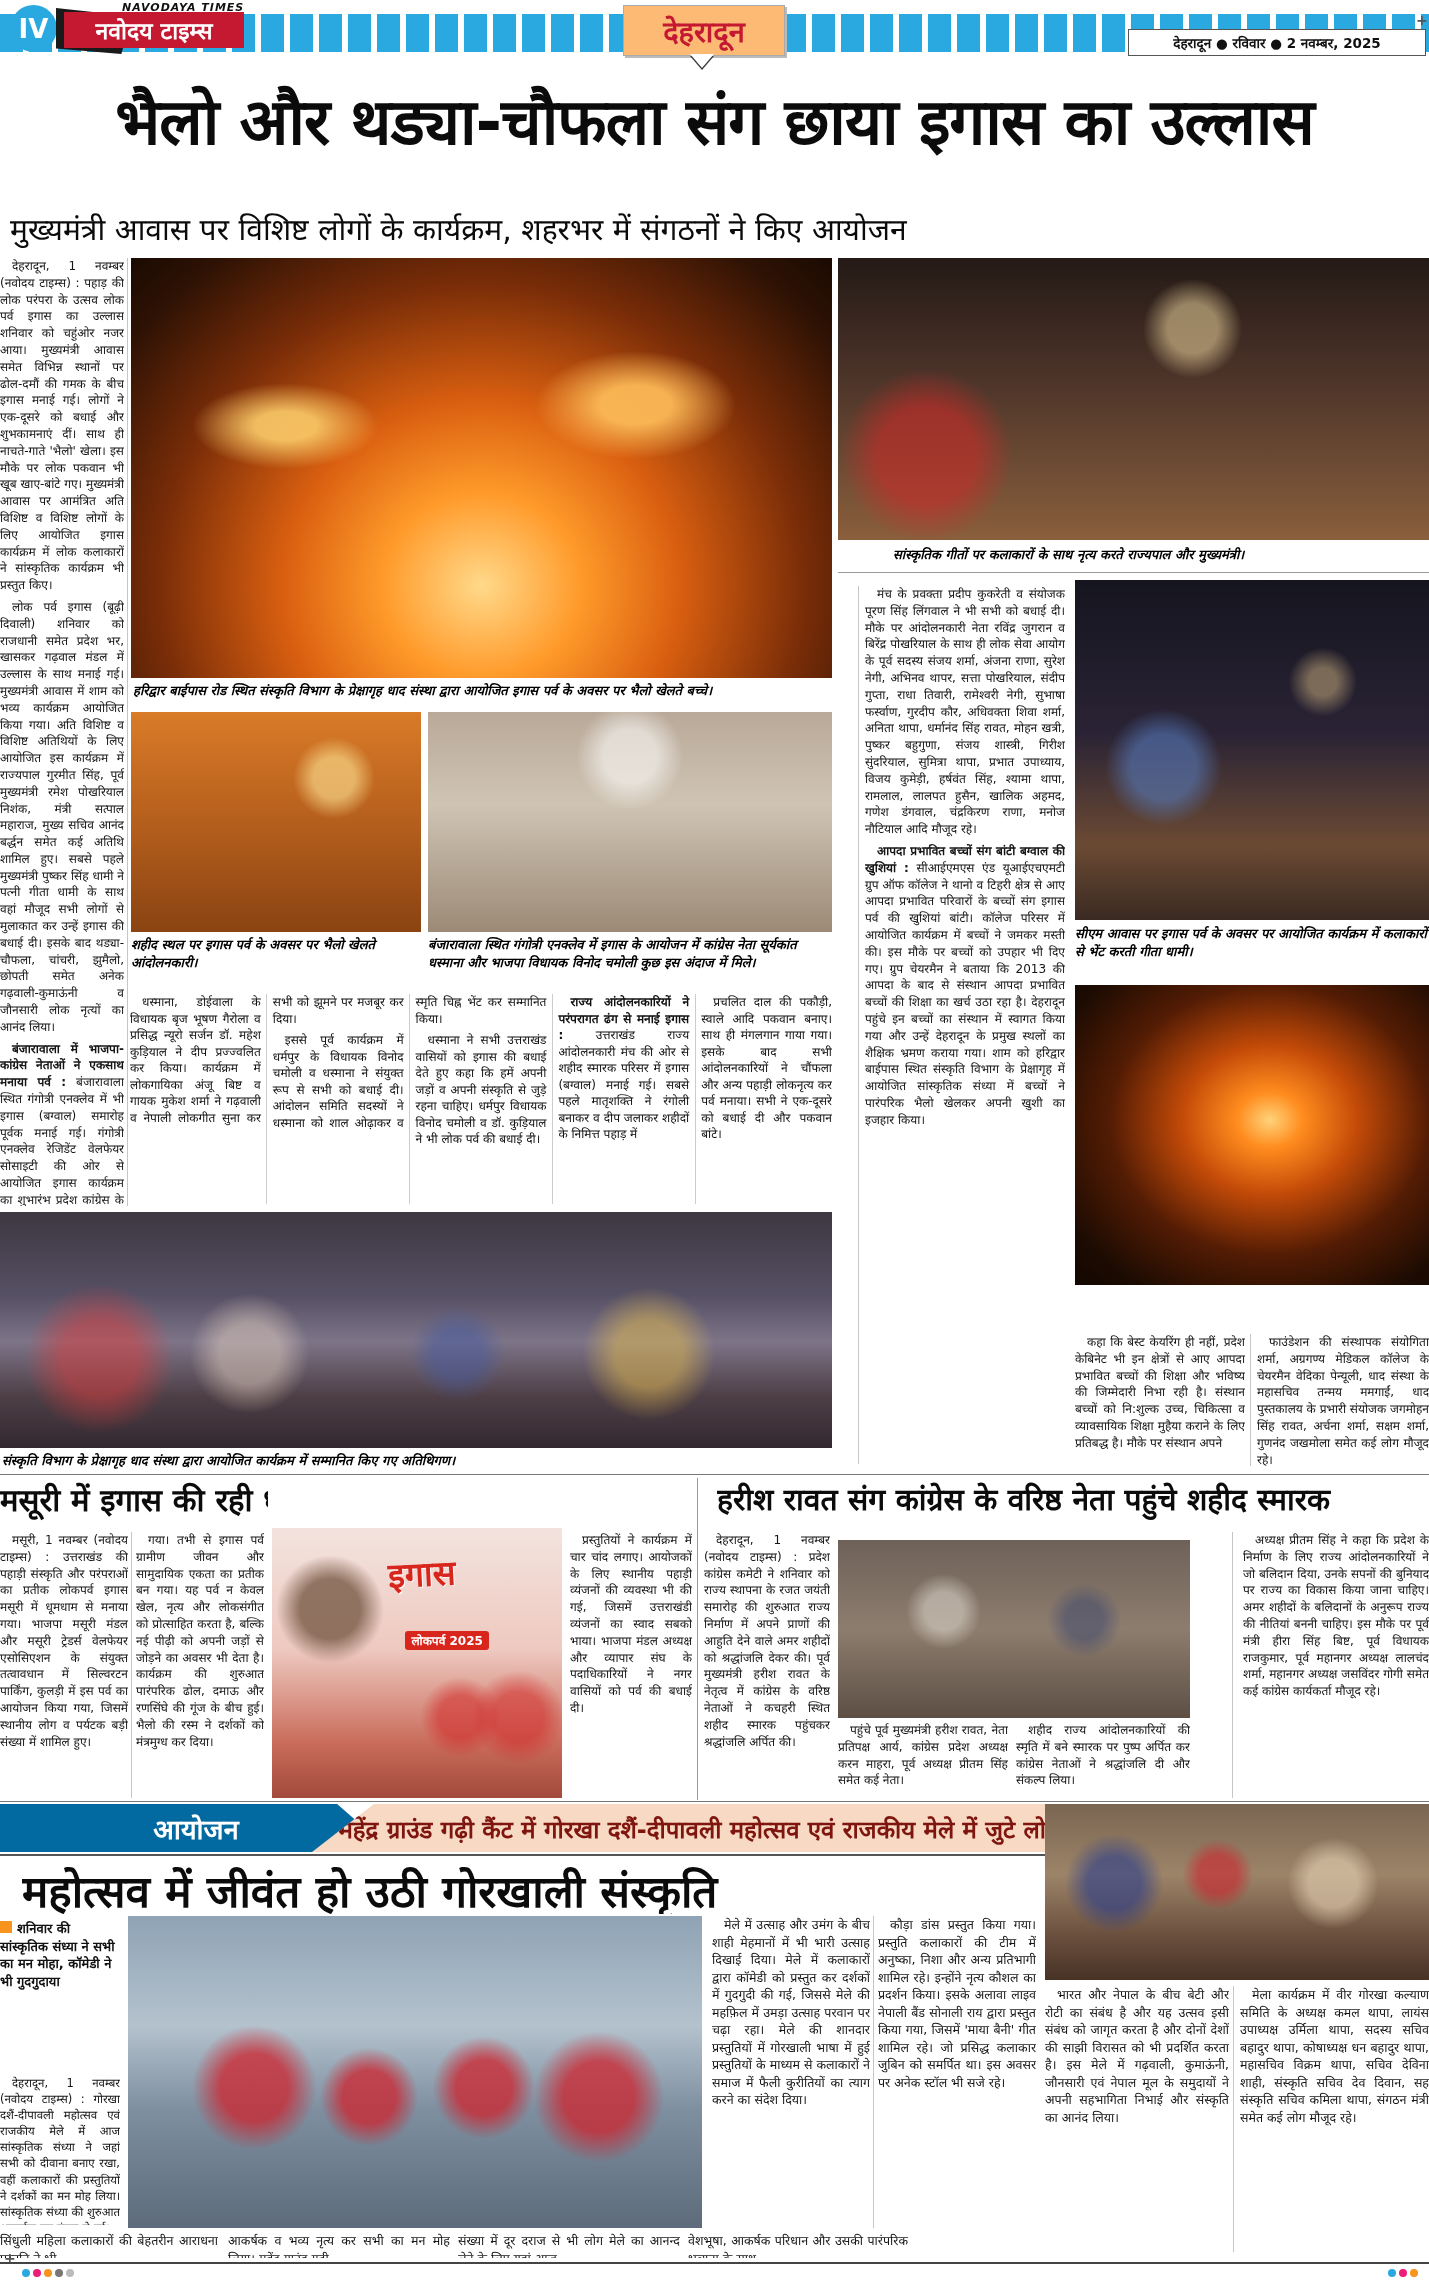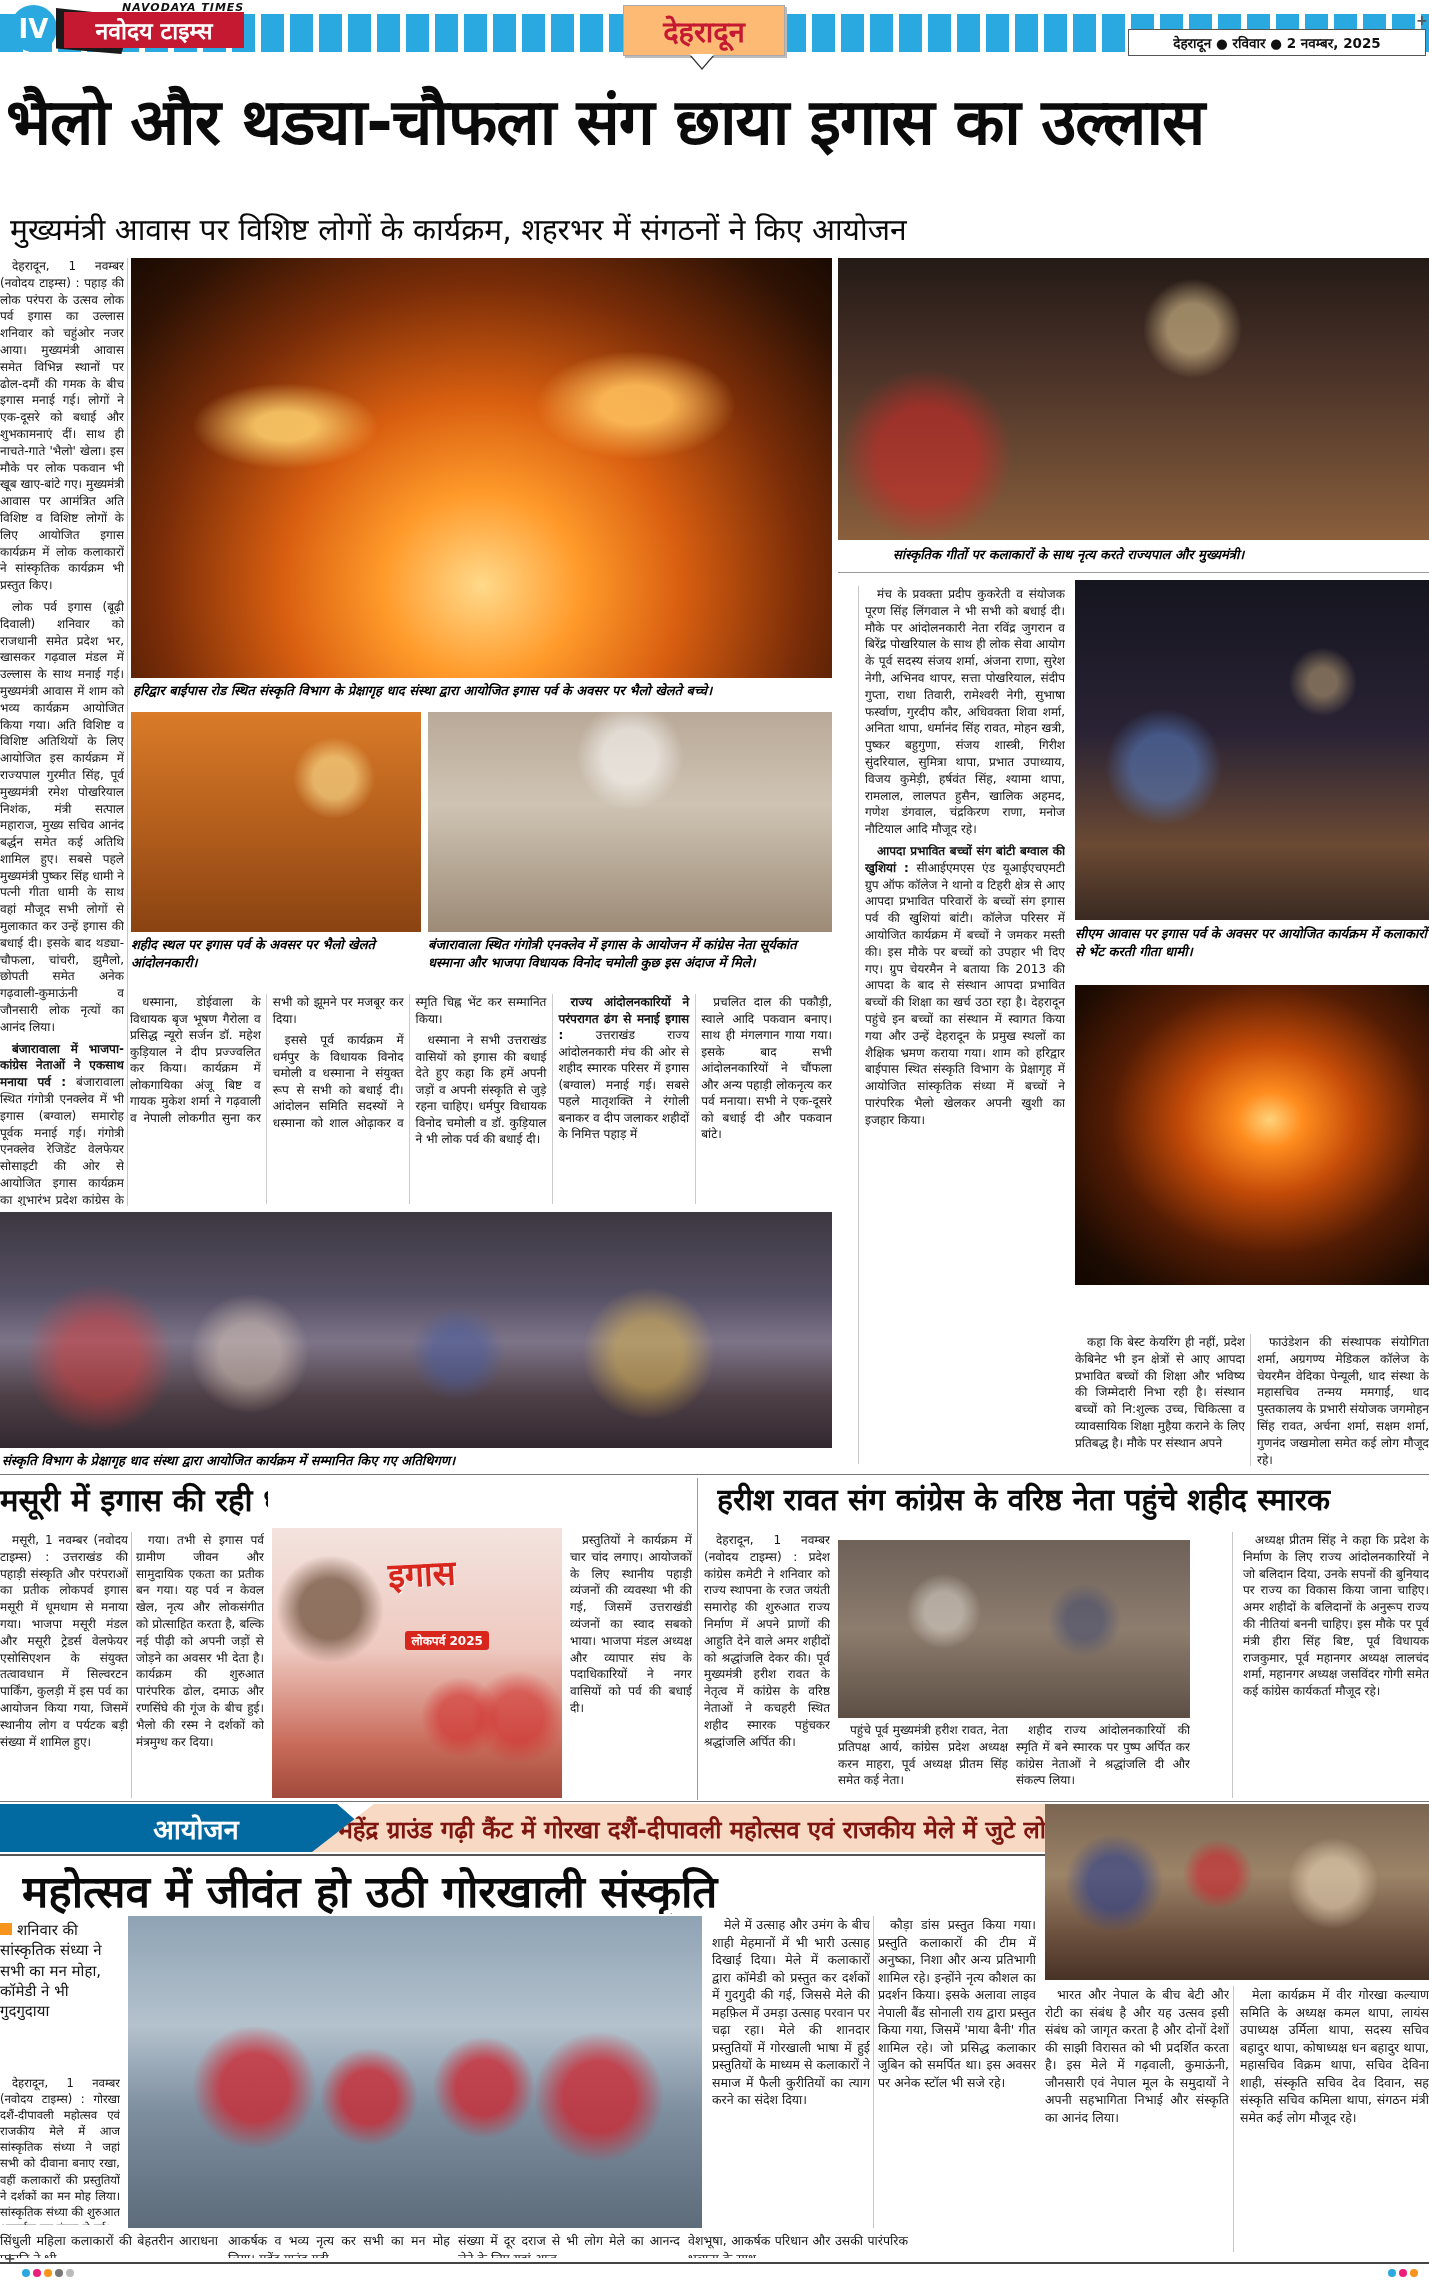--- a/index.html
+++ b/index.html
@@ -24,21 +24,21 @@
            font-size:29px;display:flex;align-items:center;justify-content:center}
   .citypointer{position:absolute;left:690px;top:54px;width:0;height:0;
                border-left:12px solid transparent;border-right:12px solid transparent;
                border-top:14px solid #fff;filter:drop-shadow(0 2px 0 #333)}
   .datebox{position:absolute;left:1128px;top:29px;width:296px;height:25px;background:#fff;
            border:1px solid #555;font-weight:bold;font-size:13.5px;display:flex;
            align-items:center;justify-content:center}
   .plusmark{position:absolute;color:#555;font-size:14px;font-weight:bold}
   
   .h1{position:absolute;left:6px;top:76px;width:1417px;height:112px;font-size:64px;
-      font-weight:900;color:#0b0b0b;letter-spacing:-1px;text-align:left;
+      font-weight:900;color:#0b0b0b;letter-spacing:-1px;text-align:center;
       white-space:nowrap;overflow:hidden}
   .h2{position:absolute;left:10px;top:208px;width:1410px;height:48px;font-size:30px;
       font-weight:400;color:#0b0b0b;white-space:nowrap;overflow:hidden}
   .secthead{position:absolute;font-weight:900;color:#0b0b0b;overflow:hidden;white-space:nowrap}
   
   .col{position:absolute;font-size:12px;line-height:1.4;text-align:justify;overflow:hidden;color:#151515}
   .col p{margin:0 0 5px;text-indent:12px}
   .bh{font-weight:700}
   .cap{position:absolute;font-family:"DejaVu Serif",serif;font-style:italic;font-weight:700;
        font-size:13px;line-height:1.35;color:#000;overflow:hidden}
@@ -203,21 +203,21 @@
   </div>
 
   <div class="hr" style="left:0;top:1801px;width:1429px;background:#777"></div>
 
   <div class="tag">आयोजन</div>
   <div class="bannerstrip">महेंद्र ग्राउंड गढ़ी कैंट में गोरखा दशैं-दीपावली महोत्सव एवं राजकीय मेले में जुटे लोग</div>
   <div class="hr" style="left:0;top:1854px;width:1086px;background:#555;height:2px"></div>
 
   <div class="secthead" style="left:22px;top:1860px;width:740px;height:54px;font-size:44px">महोत्सव में जीवंत हो उठी गोरखाली संस्कृति</div>
 
-  <div class="abs" style="left:0;top:1920px;width:120px;height:150px;font-weight:400;font-size:15px;line-height:1.35;overflow:hidden">
+  <div class="abs" style="left:0;top:1920px;width:120px;height:150px;font-weight:700;font-size:13px;line-height:1.35;overflow:hidden">
     <span class="bullet-sq"></span><span>शनिवार की सांस्कृतिक संध्या ने सभी का मन मोहा, कॉमेडी ने भी गुदगुदाया</span>
   </div>
   <div class="col" style="left:0;top:2075px;width:120px;height:150px;font-size:11.5px">
     <p>देहरादून, 1 नवम्बर (नवोदय टाइम्स) : गोरखा दशैं-दीपावली महोत्सव एवं राजकीय मेले में आज सांस्कृतिक संध्या ने जहां सभी को दीवाना बनाए रखा, वहीं कलाकारों की प्रस्तुतियों ने दर्शकों का मन मोह लिया। सांस्कृतिक संध्या की शुरुआत आकर्षक गुरु वंदना से हुई।</p>
   </div>
 
   <div class="ph" style="left:128px;top:1916px;width:574px;height:312px;
        background:
         radial-gradient(circle at 22% 55%, rgba(205,35,45,.75) 0 7%, transparent 13%),
         radial-gradient(circle at 42% 58%, rgba(205,35,45,.75) 0 7%, transparent 13%),

